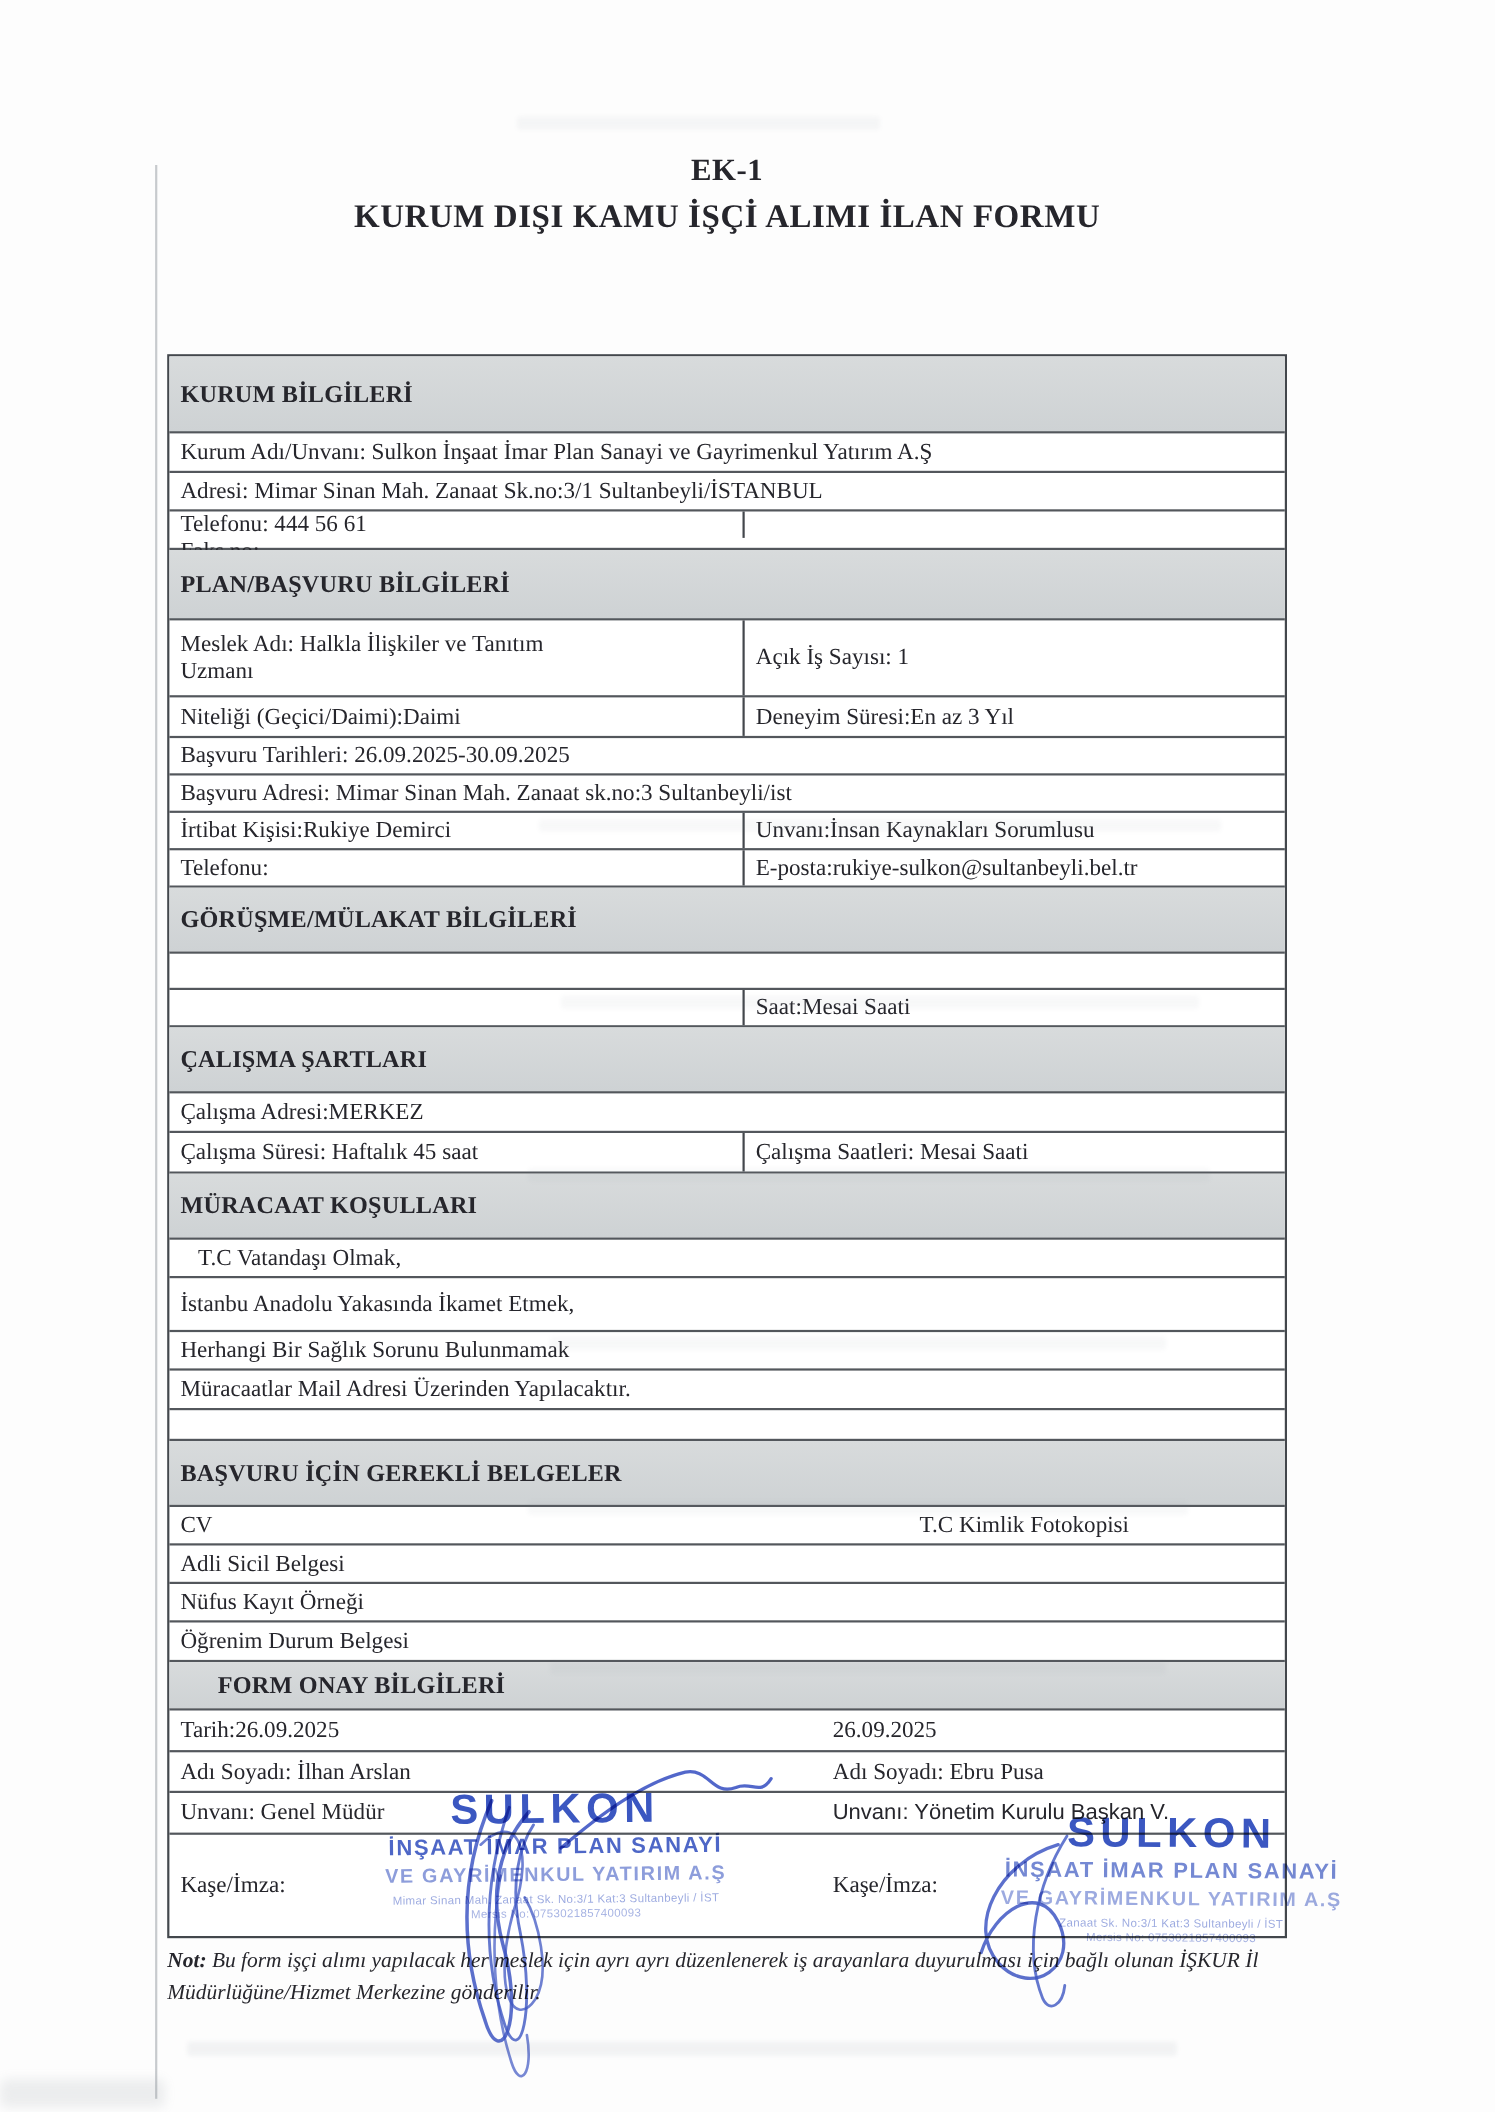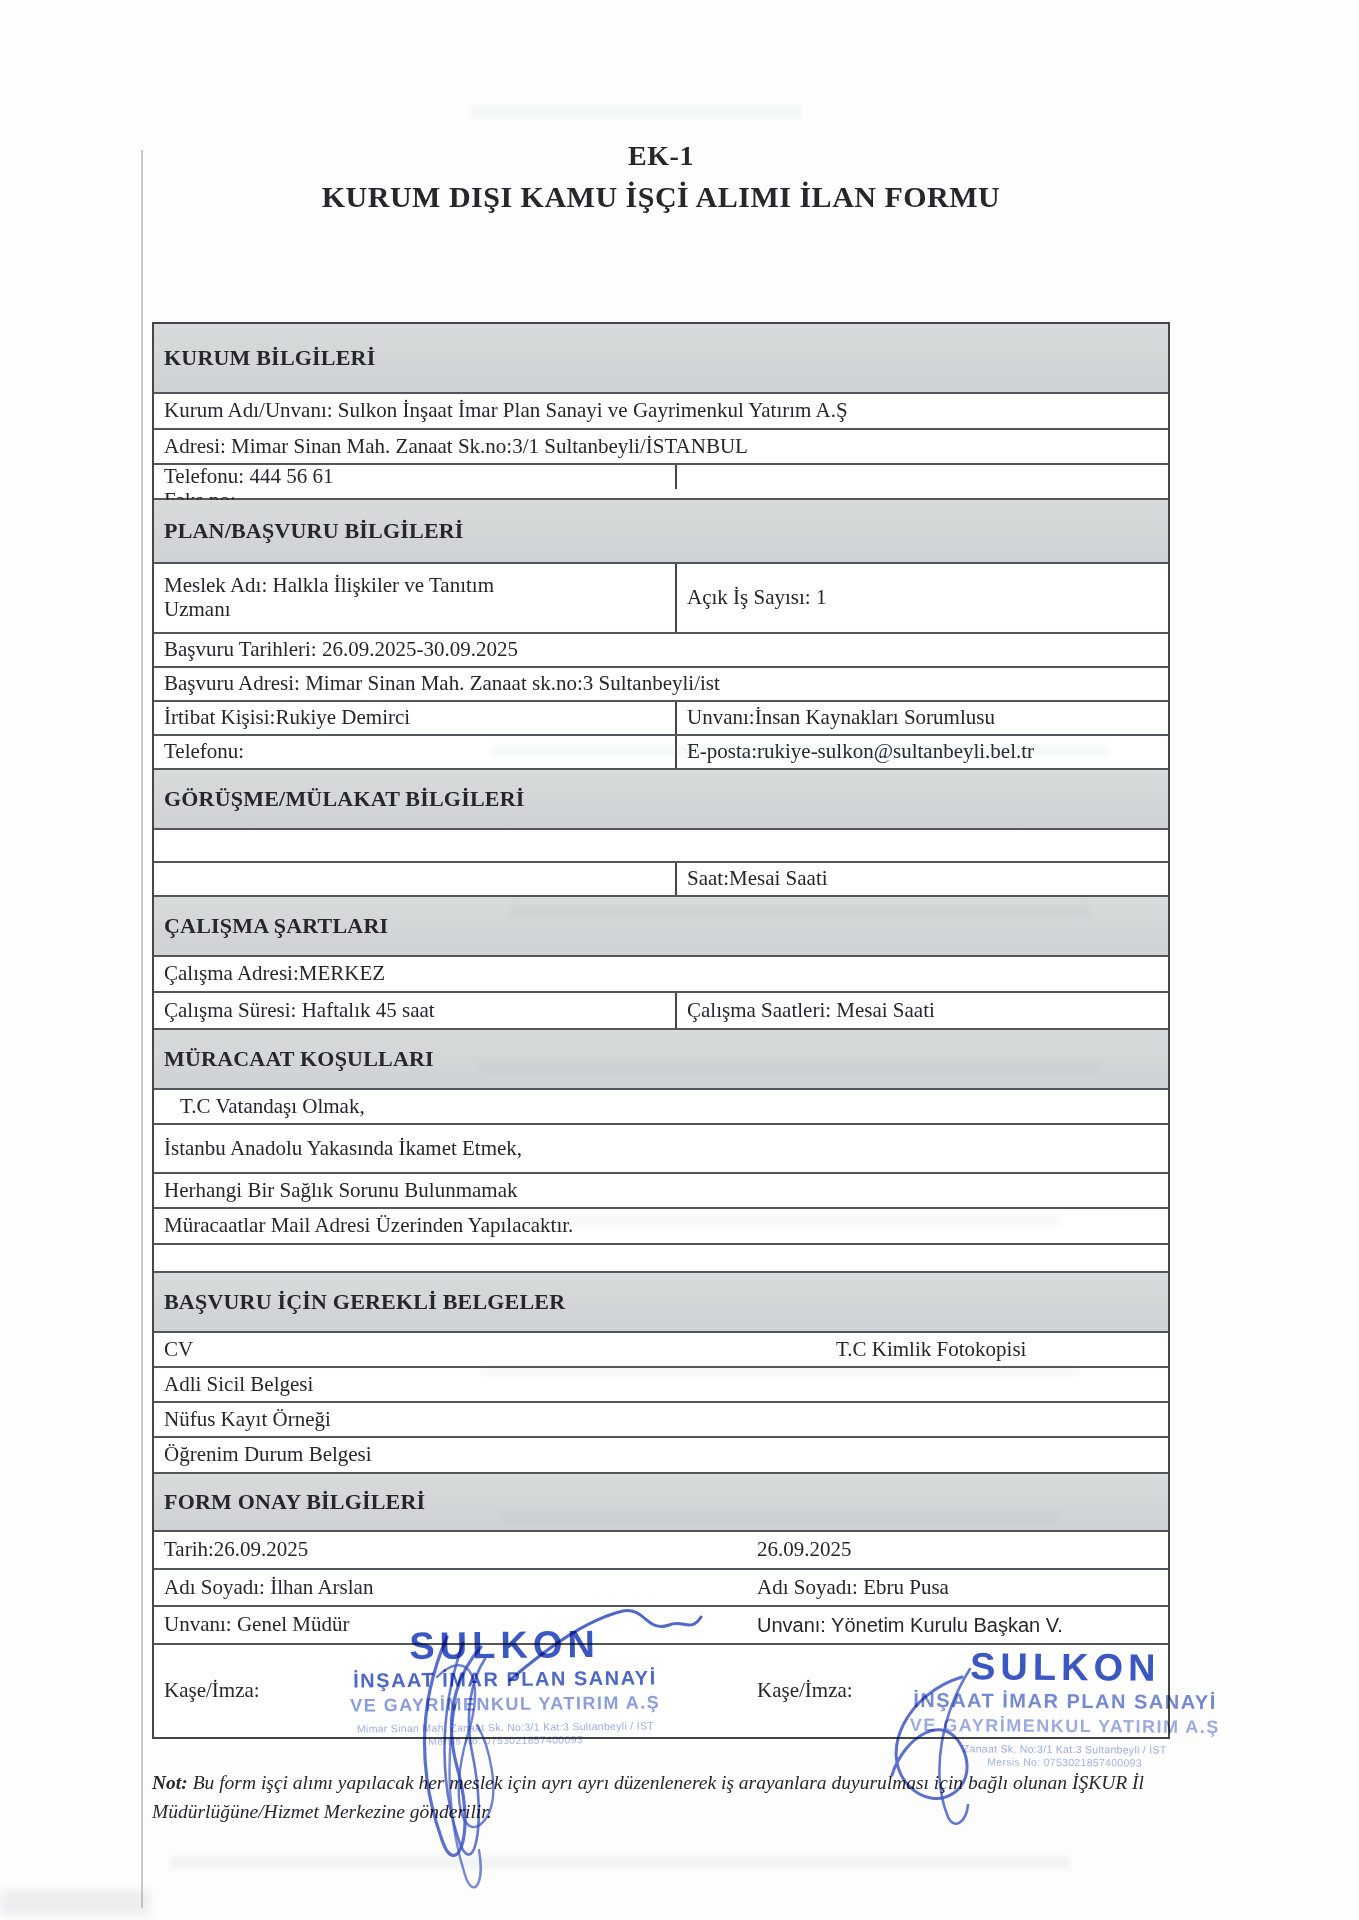--- a/index.html
+++ b/index.html
@@ -116,20 +116,24 @@
       <div class="cell cell-right">Faks no:</div>
     </div>
     <div class="row section" style="height: 64px;">
       <div class="cell cell-full">PLAN/BAŞVURU BİLGİLERİ</div>
     </div>
     <div class="row two" style="height: 70px;">
       <div class="cell cell-left">Meslek Adı: Halkla İlişkiler ve Tanıtım
 Uzmanı</div>
       <div class="cell cell-right">Açık İş Sayısı: 1</div>
     </div>
+    <div class="row two" style="height: 37px;">
+      <div class="cell cell-left">Niteliği (Geçici/Daimi):Daimi</div>
+      <div class="cell cell-right">Deneyim Süresi:En az 3 Yıl</div>
+    </div>
     <div class="row full" style="height: 34px;">
       <div class="cell cell-full">Başvuru Tarihleri: 26.09.2025-30.09.2025</div>
     </div>
     <div class="row full" style="height: 34px;">
       <div class="cell cell-full">Başvuru Adresi: Mimar Sinan Mah. Zanaat sk.no:3 Sultanbeyli/ist</div>
     </div>
     <div class="row two" style="height: 34px;">
       <div class="cell cell-left">İrtibat Kişisi:Rukiye Demirci</div>
       <div class="cell cell-right">Unvanı:İnsan Kaynakları Sorumlusu</div>
     </div>
@@ -184,21 +188,21 @@
     </div>
     <div class="row full" style="height: 35px;">
       <div class="cell cell-full">Adli Sicil Belgesi</div>
     </div>
     <div class="row full" style="height: 35px;">
       <div class="cell cell-full">Nüfus Kayıt Örneği</div>
     </div>
     <div class="row full" style="height: 36px;">
       <div class="cell cell-full">Öğrenim Durum Belgesi</div>
     </div>
-    <div class="row section" style="height: 58px;">
+    <div class="row section" style="height: 44px; padding-left: 34px;">
       <div class="cell cell-full">FORM ONAY BİLGİLERİ</div>
     </div>
     <div class="row pair" style="height: 38px;">
       <div class="cell cell-left">Tarih:26.09.2025</div>
       <div class="cell cell-right" style="left: 593px;">26.09.2025</div>
     </div>
     <div class="row pair" style="height: 37px;">
       <div class="cell cell-left">Adı Soyadı: İlhan Arslan</div>
       <div class="cell cell-right" style="left: 593px;">Adı Soyadı: Ebru Pusa</div>
     </div>

